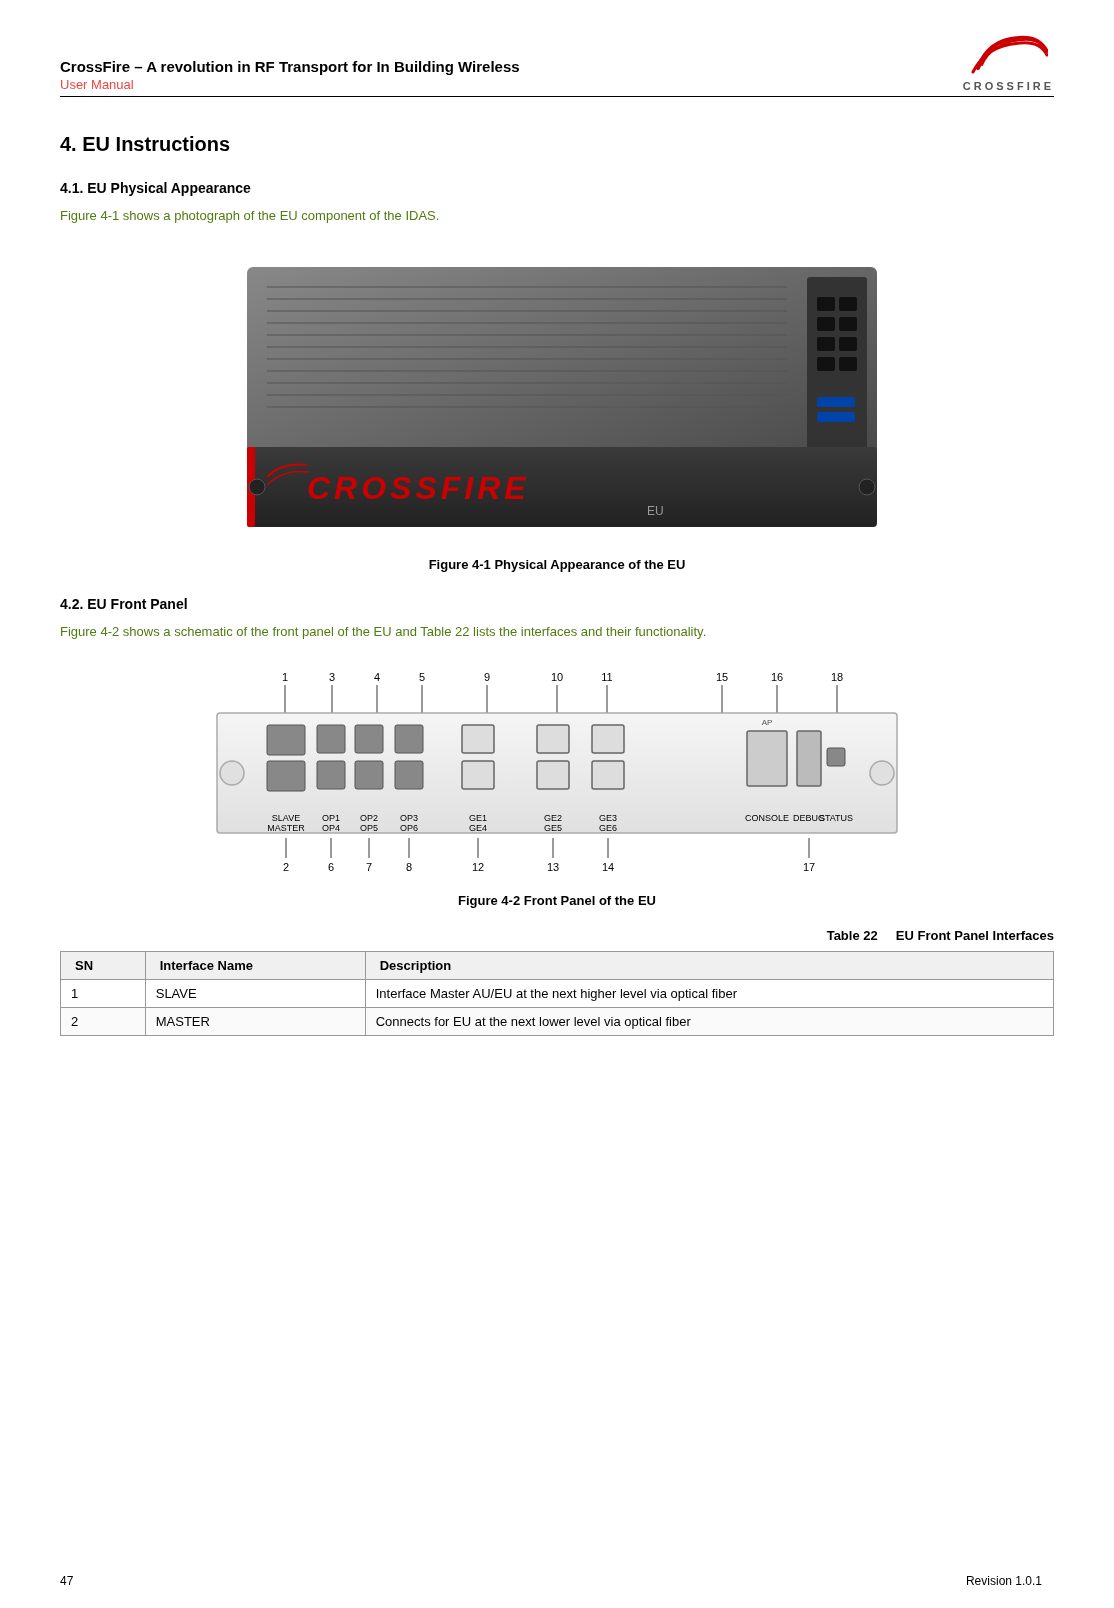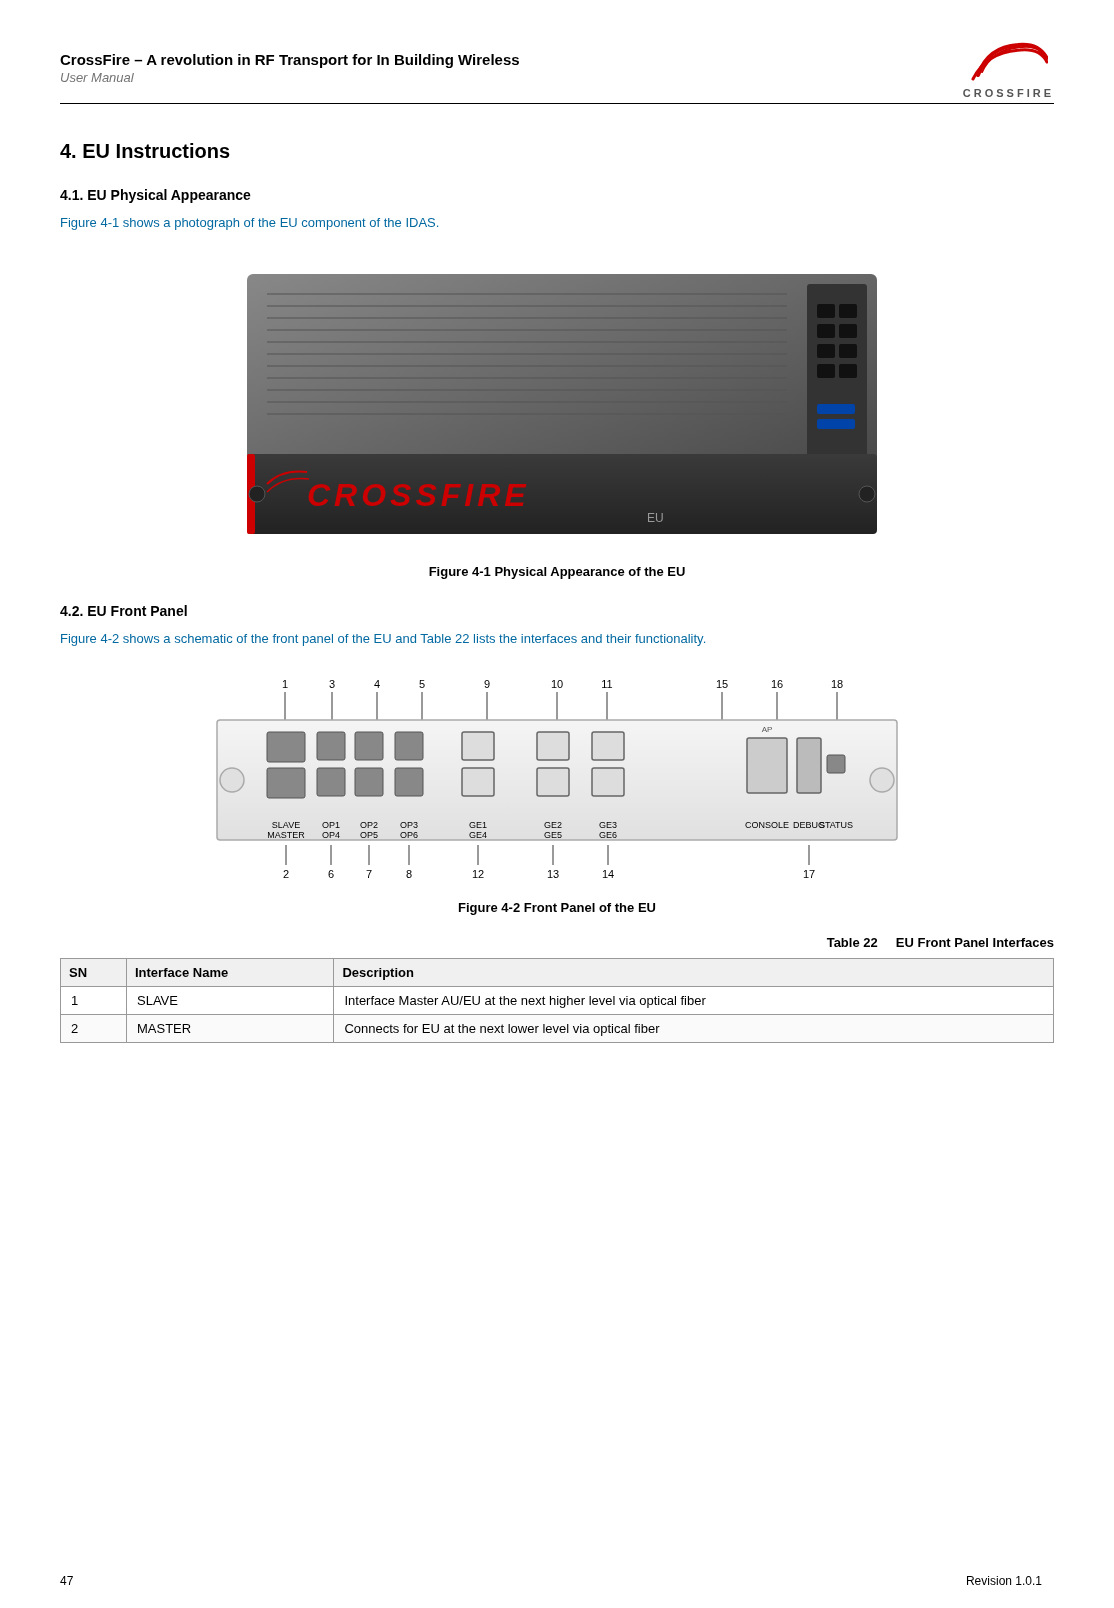--- a/index.html
+++ b/index.html
@@ -17,37 +17,35 @@
       width: 1114px;
       min-height: 1608px;
       padding: 30px 60px 40px 60px;
       position: relative;
     }
 
     
     .header {
       display: flex;
       justify-content: space-between;
-      align-items: center;
+      align-items: flex-end;
       border-bottom: 1px solid #000;
       padding-bottom: 4px;
       margin-bottom: 4px;
-      margin-top: 7px;
     }
     .header-text-block { display: flex; flex-direction: column; }
     .header-title {
       font-size: 15px;
       font-weight: bold;
       color: #000;
     }
     .header-subtitle {
       font-size: 13px;
-      color: #737373;
+      color: #ef4444;
       margin-top: 2px;
-      font-style: italic;
     }
     .logo-area {
       display: flex; flex-direction: column; align-items: center;
     }
     .logo-name {
       font-size: 11px;
       letter-spacing: 3px;
       font-weight: bold;
       color: #555;
       margin-top: 2px;
@@ -63,21 +61,21 @@
     .section-h2 {
       font-size: 14px;
       font-weight: bold;
       margin-top: 24px;
       margin-bottom: 10px;
     }
     .body-text {
       font-size: 13px;
       line-height: 1.6;
       margin-bottom: 10px;
-      color: #0369a1;
+      color: #4d7c0f;
     }
 
     
     .figure-container {
       display: flex;
       flex-direction: column;
       align-items: center;
       margin: 20px 0;
     }
     .figure-caption {
@@ -96,21 +94,21 @@
       text-align: right;
     }
     table.data-table {
       width: 100%;
       border-collapse: collapse;
       font-size: 13px;
     }
     table.data-table th {
       background: #f0f0f0;
       border: 1px solid #999;
-      padding: 6px 8px;
+      padding: 6px 14px;
       text-align: left;
       font-weight: bold;
     }
     table.data-table td {
       border: 1px solid #999;
       padding: 6px 10px;
       vertical-align: top;
     }
     table.data-table tr:nth-child(odd) td {
       background: #fff;

